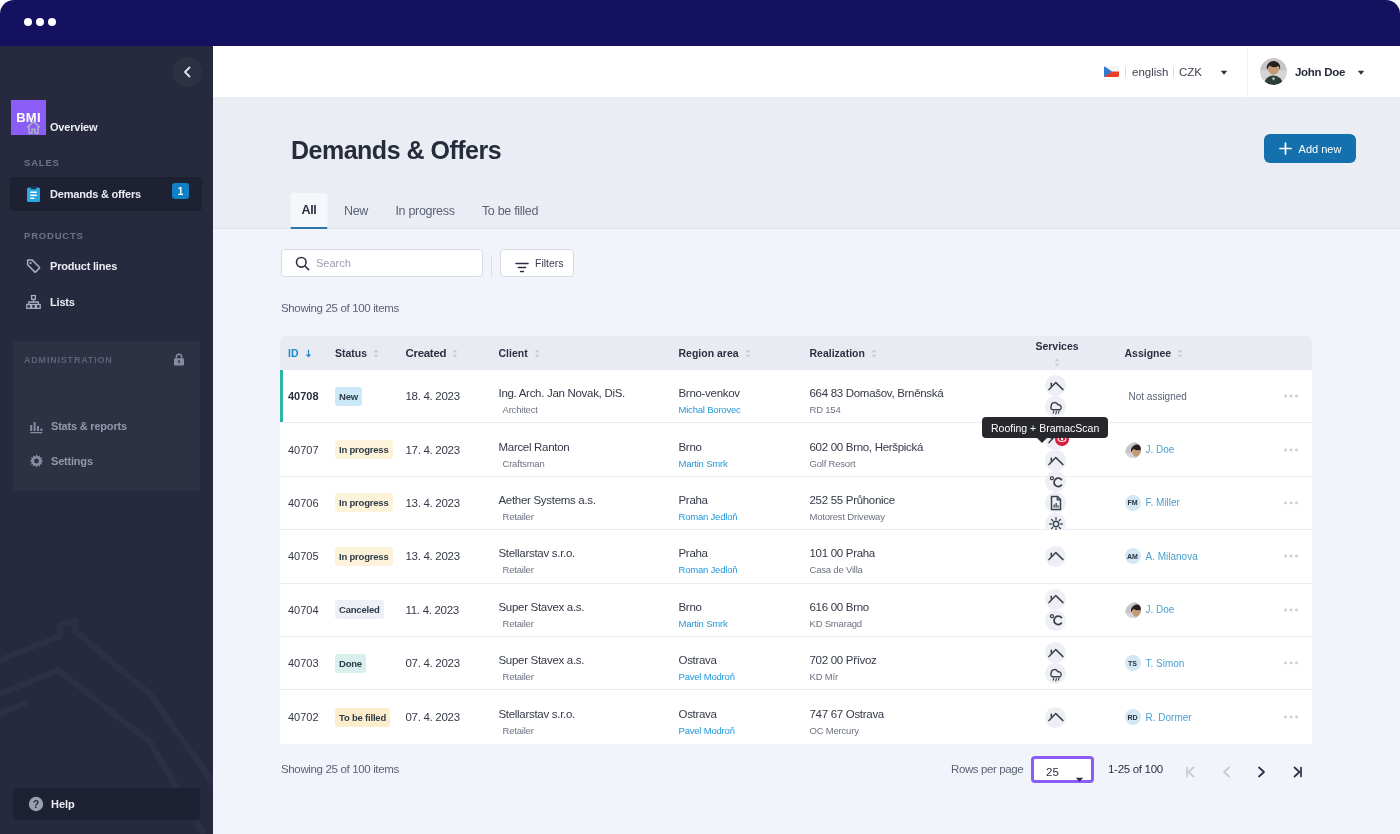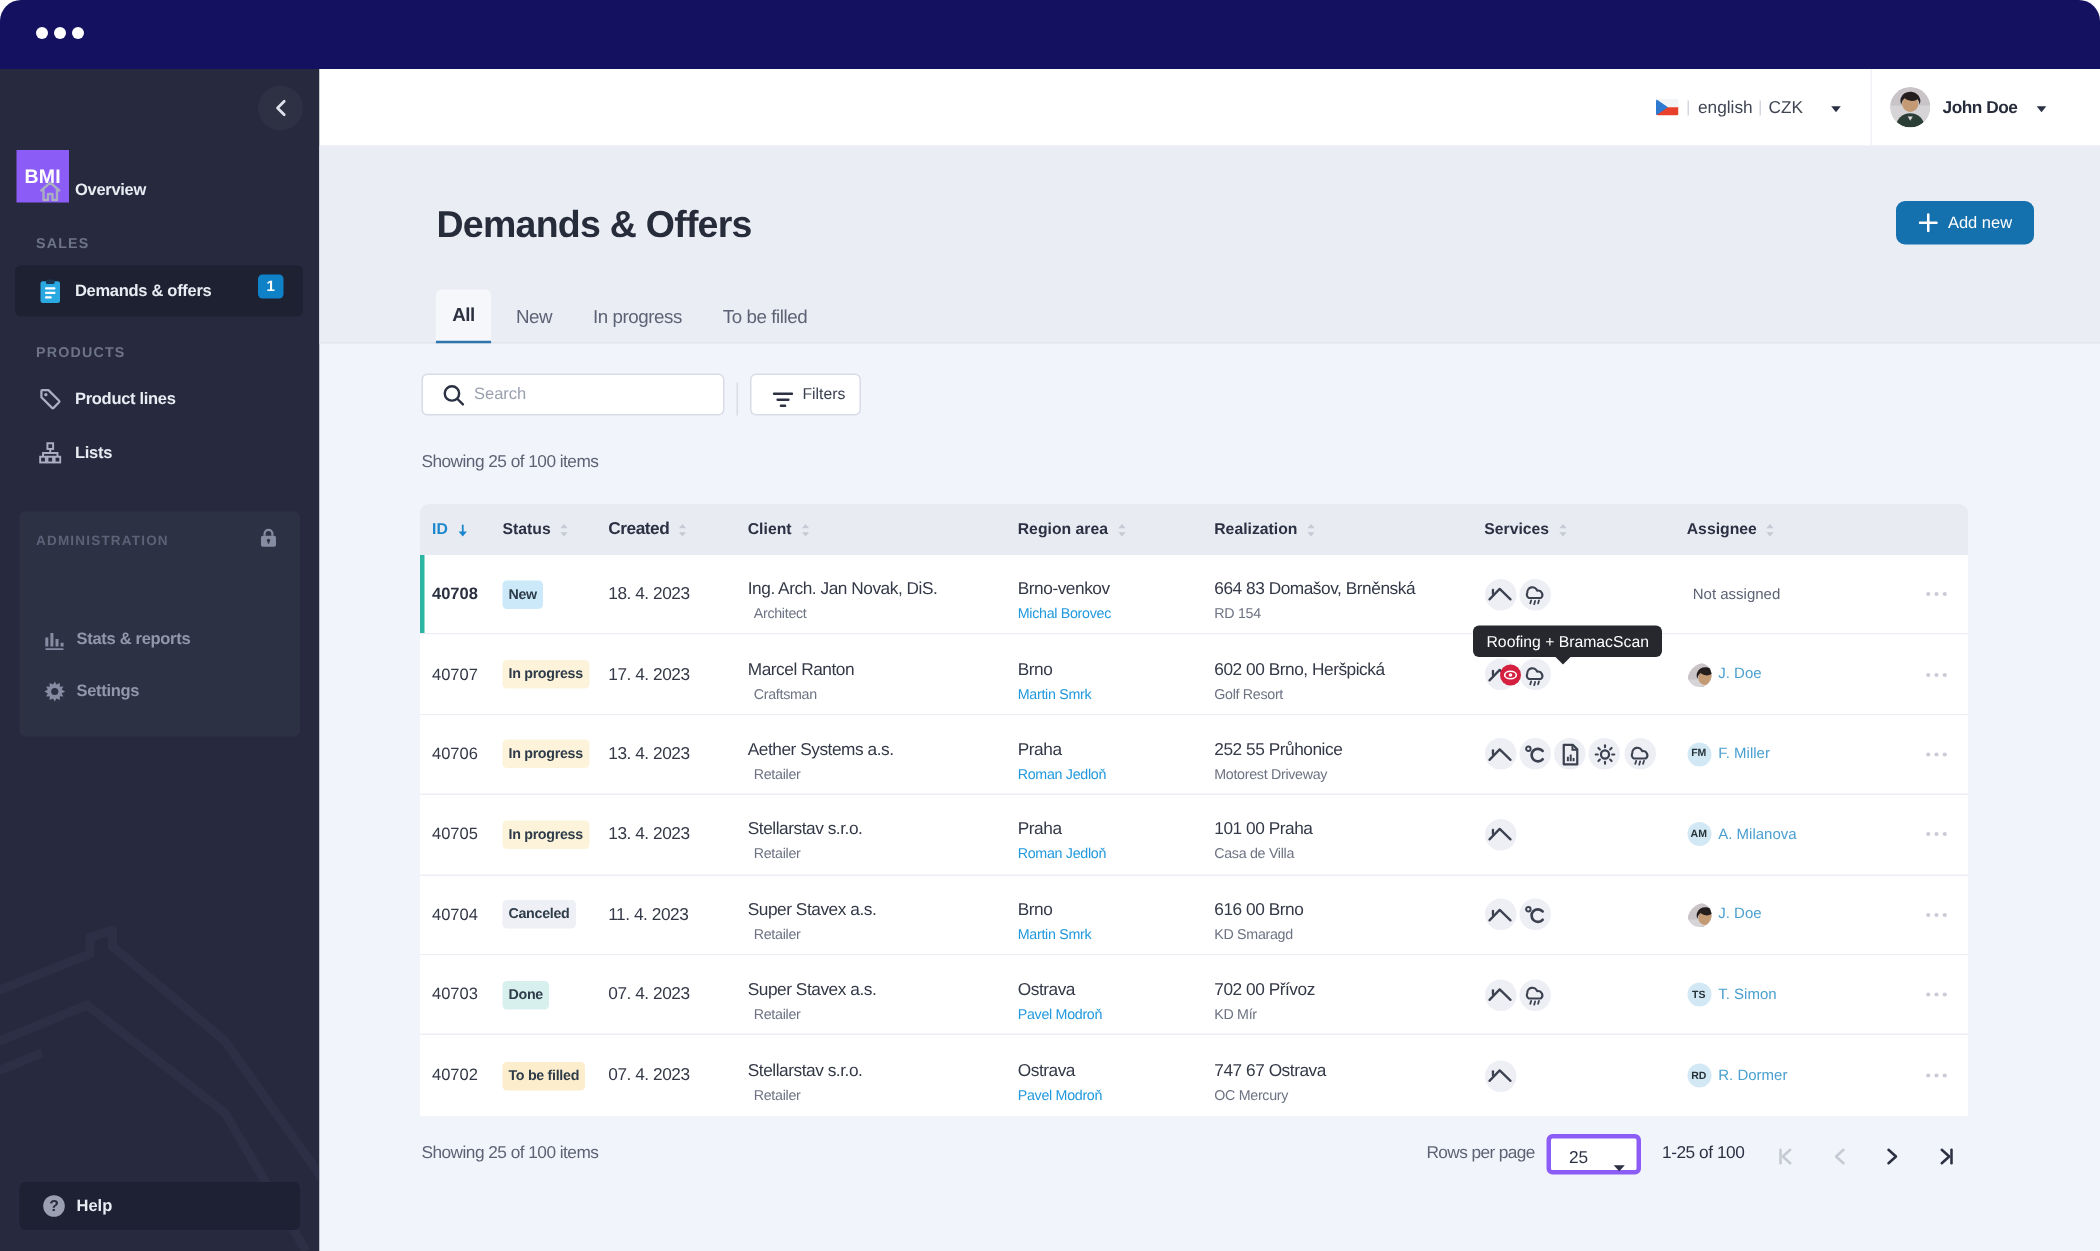--- a/index.html
+++ b/index.html
@@ -59,21 +59,21 @@
 .accent { position:absolute; left:0; top:0; width:3px; height:100%; background:#2cb5a2; }
 .th, .td { position:relative; display:flex; align-items:center; }
 .th { font-size:10.5px; font-weight:bold; color:#2b3143; gap:6px; }
 .th-id { color:#1b87cc; }
 .c-id { width:55px; padding-left:8px; }
 .c-status { width:70.5px; }
 .c-created { width:93px; font-size:11.5px; letter-spacing:-0.3px; }
 .c-client { width:180px; }
 .c-region { width:131px; }
 .c-real { width:180px; }
-.c-serv { width:135px; }
+.c-serv { width:135px;flex-direction:column; }
 .c-asgn { width:145px; }
 .c-act { flex:1; justify-content:flex-end; padding-right:14px; }
 .td { font-size:11.5px; color:#343947; }
 .td.c-client, .td.c-region, .td.c-real { display:block; padding-top:10px; }
 .l1 { font-size:11.5px; letter-spacing:-0.3px; color:#343947; line-height:14px; }
 .l2 { margin-top:4px; line-height:12px; }
 .sub { font-size:9.5px; letter-spacing:-0.2px; color:#6e7383; }
 .c-client .sub { margin-left:4px; }
 .link { font-size:9.5px; letter-spacing:-0.2px; color:#2199dc; }
 .idtxt { font-size:11px; }

